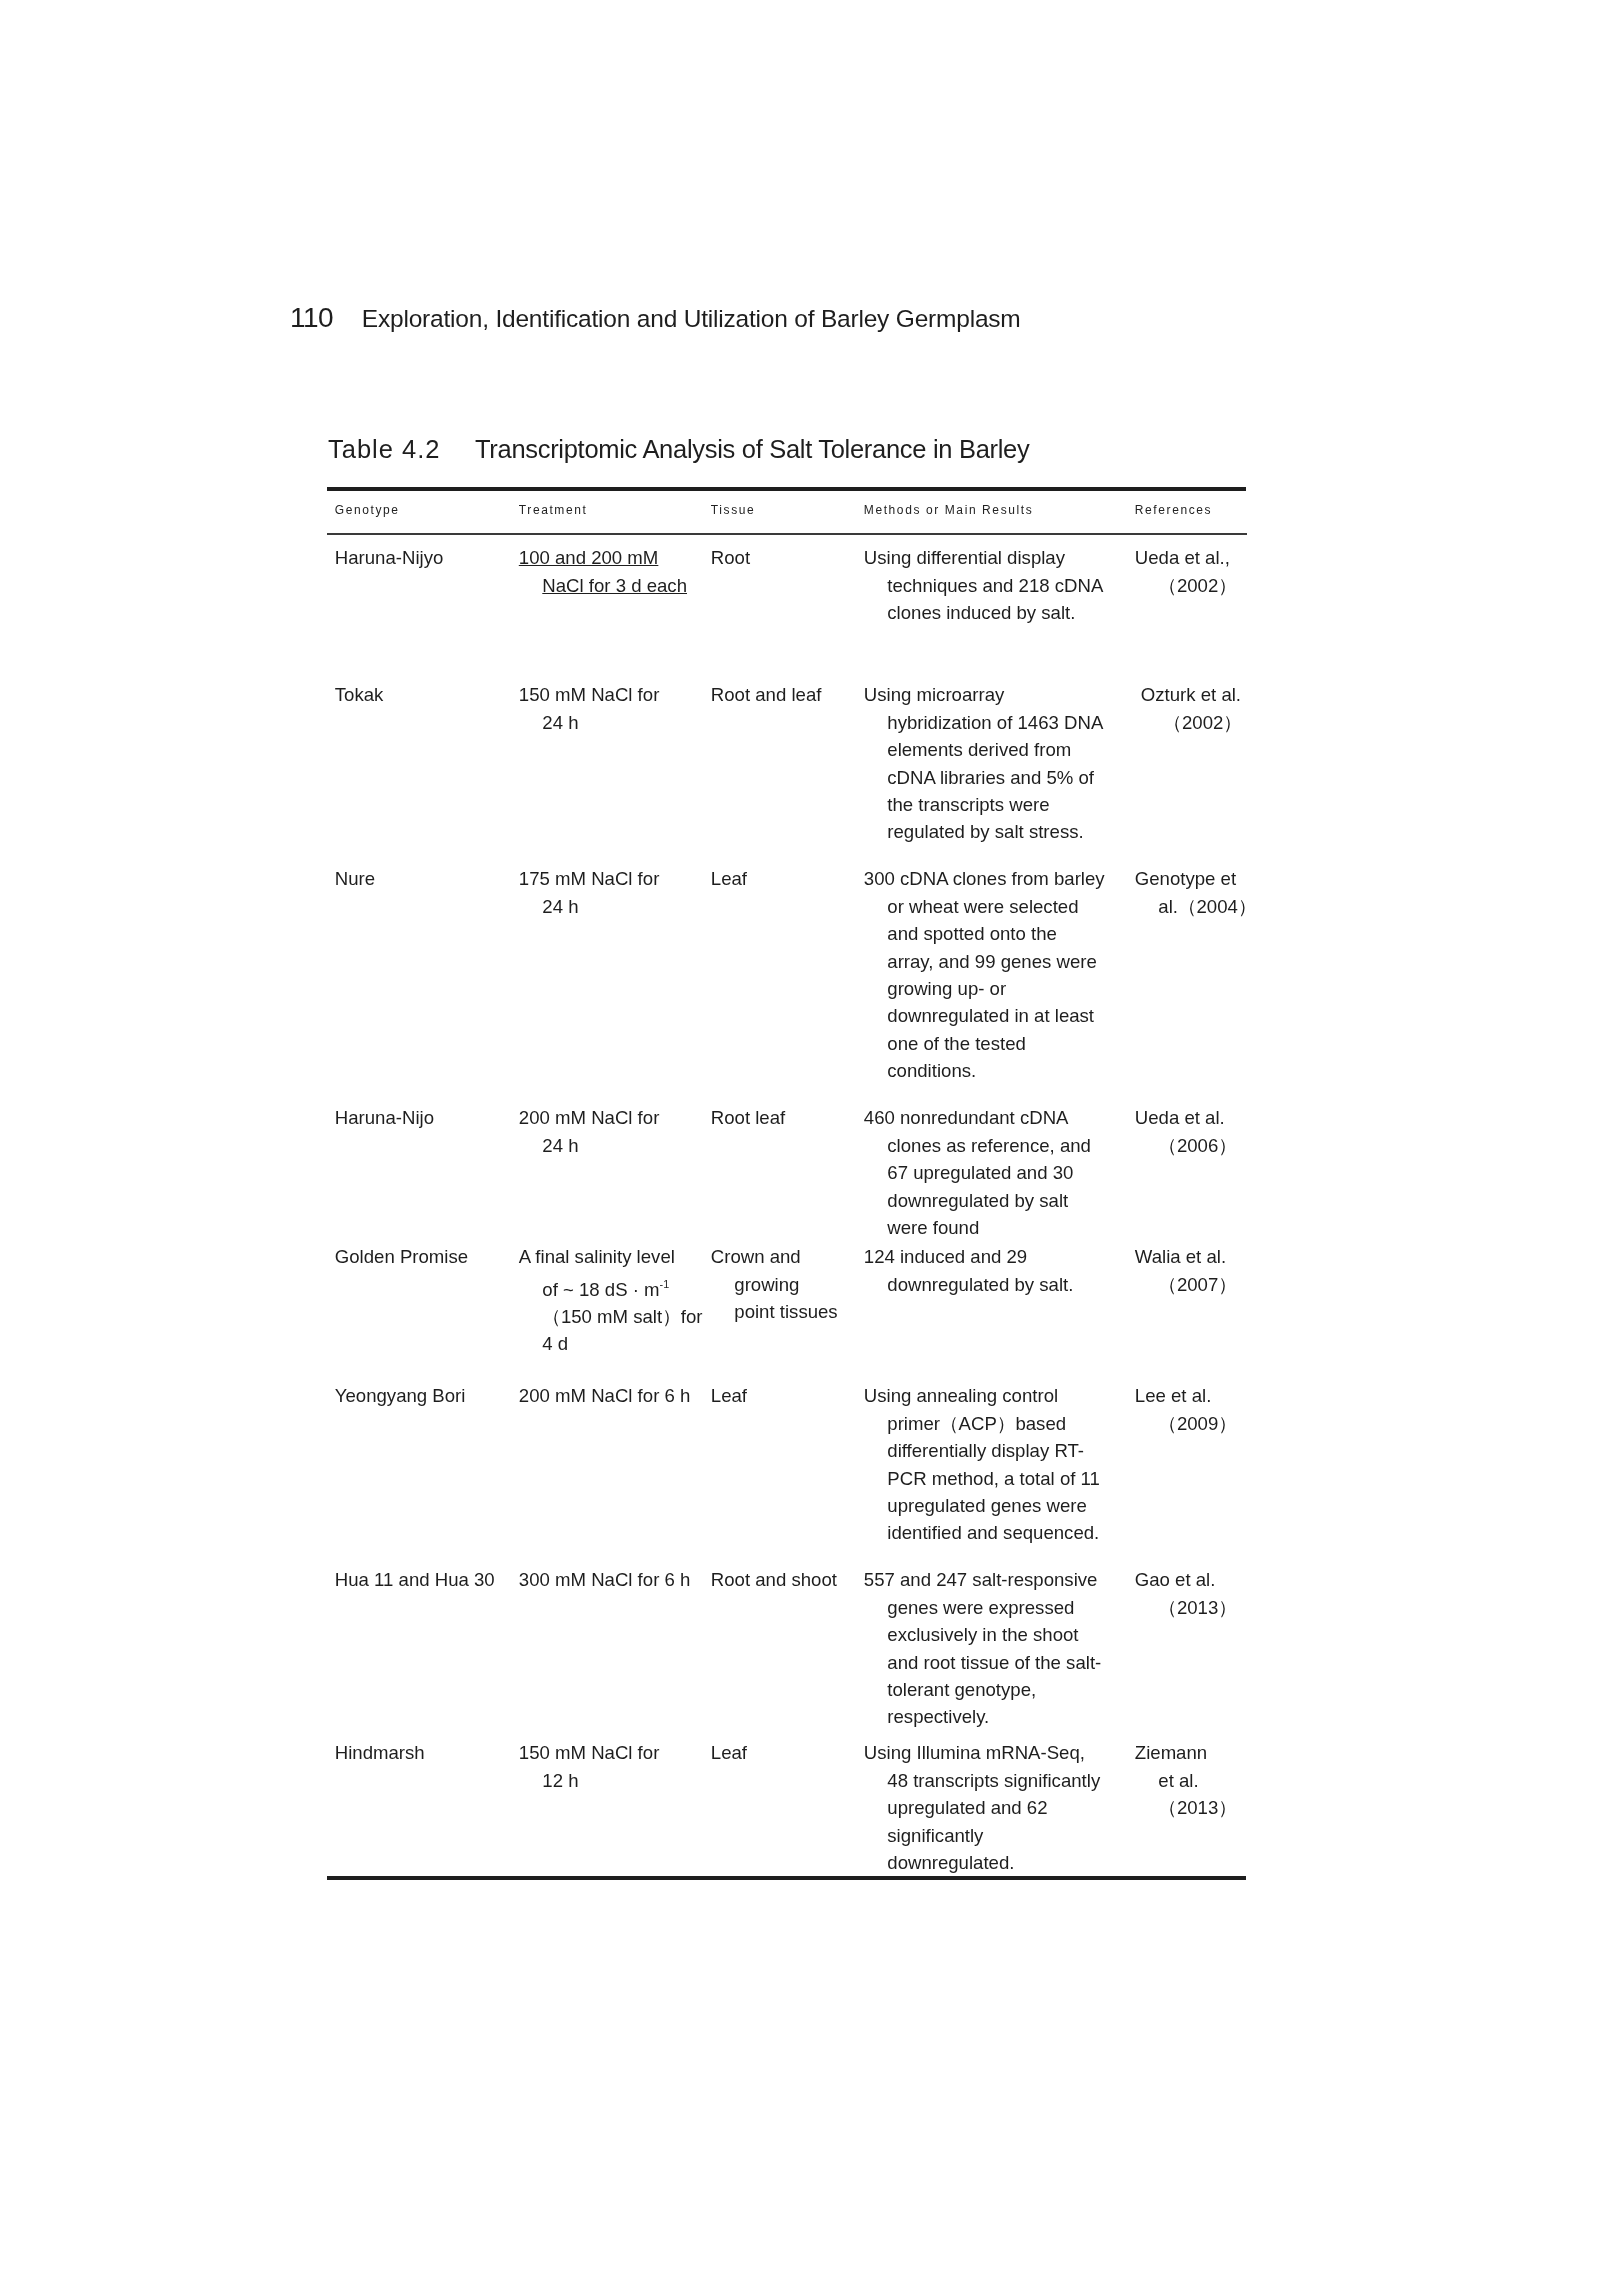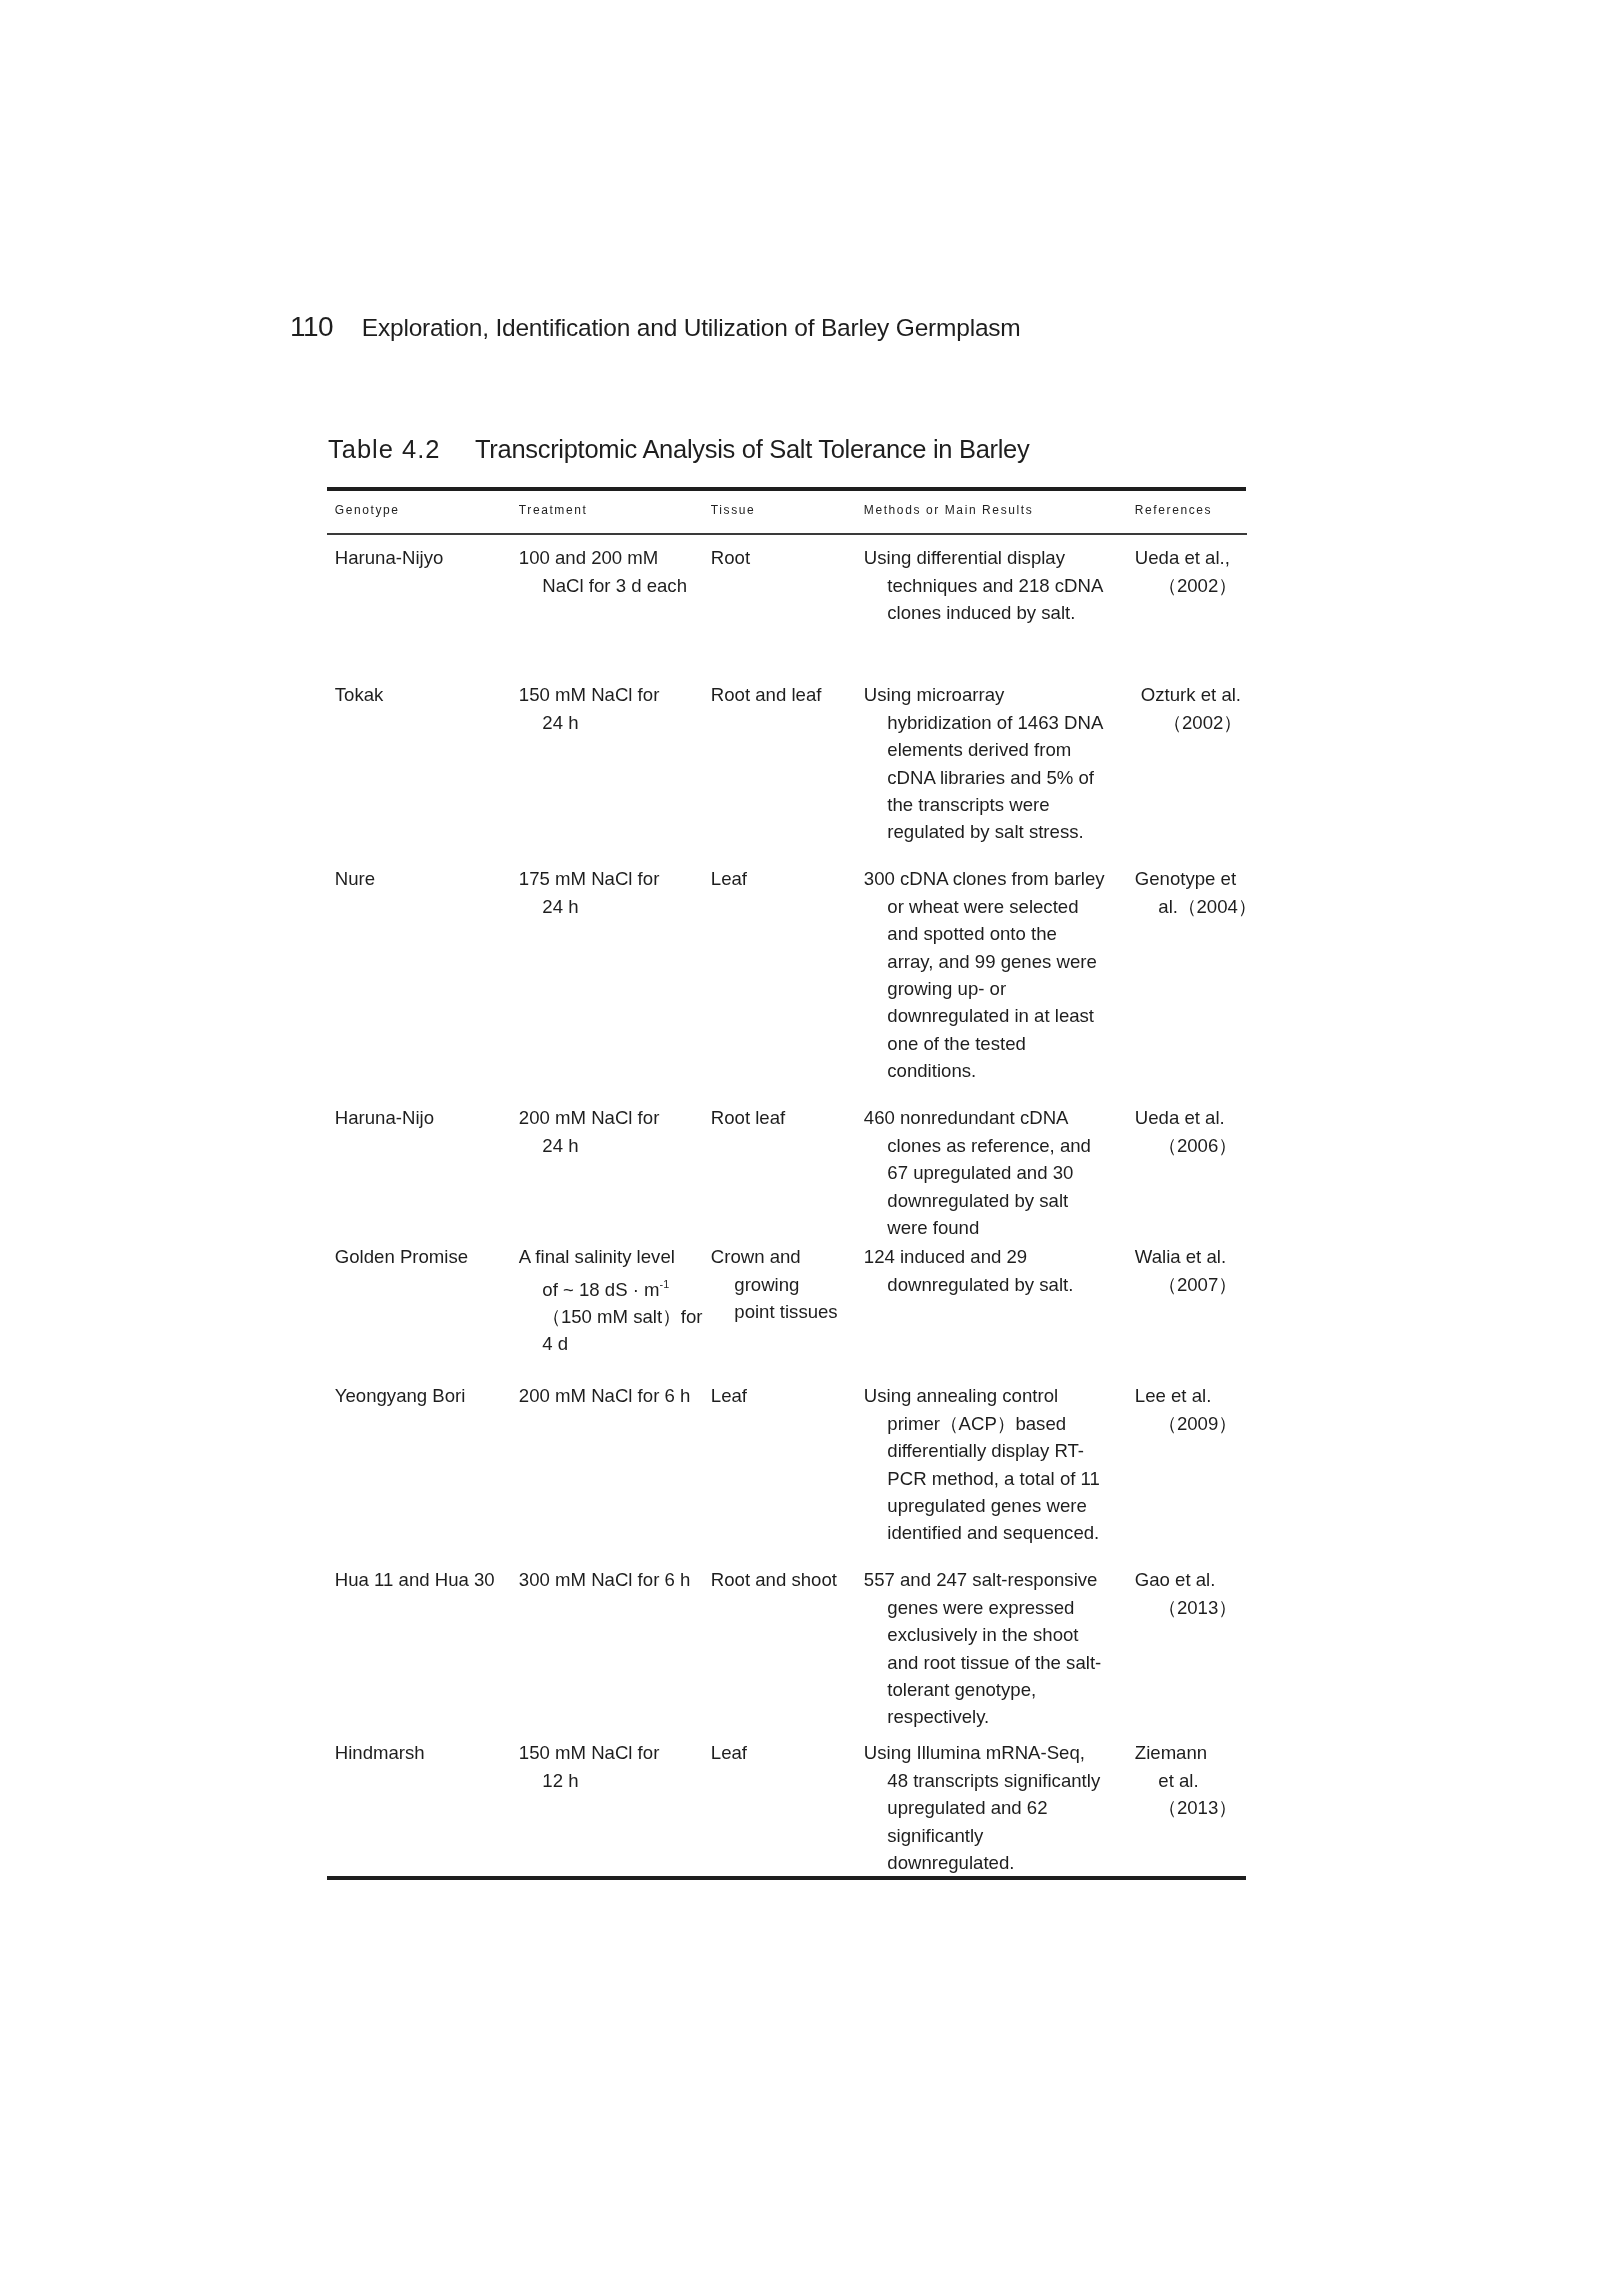--- a/index.html
+++ b/index.html
@@ -1,17 +1,17 @@
 <!DOCTYPE html>
 <html><head>
 <meta charset="utf-8">
 <style>
   html, body { margin: 0; padding: 0; background: #ffffff; }
   body { width: 1620px; height: 2292px; position: relative; font-family: "Liberation Sans", sans-serif; color: #1e1e1e; }
-  .running-head { position: absolute; left: 290px; top: 311px; font-size: 25.5px; white-space: nowrap; }
+  .running-head { position: absolute; left: 290px; top: 302px; font-size: 25.5px; white-space: nowrap; }
   .running-head .page-num { font-size: 28px; margin-right: 21.6px; letter-spacing: -0.5px; }
   .running-head .book-title { font-size: 24.5px; letter-spacing: -0.2px; }
   .table-caption { position: absolute; left: 328px; top: 435px; font-size: 25.5px; white-space: nowrap; }
   .table-caption .tlabel { letter-spacing: 1px; margin-right: 27.4px; }
   .table-caption .ttitle { letter-spacing: -0.3px; }
   .tbl-wrap { position: absolute; left: 327px; top: 487px; width: 919px; }
   .rule-top { height: 3.9px; background: #1e1e1e; }
   .rule-mid { height: 1.5px; background: #3a3a3a; }
   .rule-bottom { height: 3.9px; background: #1e1e1e; }
   table { border-collapse: collapse; width: 919px; table-layout: fixed; }
@@ -57,21 +57,21 @@
     <tbody id="tbody">
         <tr>
           <td colspan="5" style="padding: 0px;">
             <div class="rule-mid"></div>
           </td>
         </tr>
         <tr>
           <td style="padding-top: 9.8px; height: 137px;">
             <span class="line">Haruna-Nijyo</span>
           </td>
-          <td style="padding-top: 9.8px; height: 137px;">
+          <td style="padding-top: 9.8px; height: 137px; text-decoration: underline;">
             <span class="line">100 and 200 mM</span>
             <span class="line indent">NaCl for 3 d each</span>
           </td>
           <td style="padding-top: 9.8px; height: 137px;">
             <span class="line">Root</span>
           </td>
           <td style="padding-top: 9.8px; height: 137px;">
             <span class="line">Using differential display</span>
             <span class="line indent">techniques and 218 cDNA</span>
             <span class="line indent">clones induced by salt.</span>

